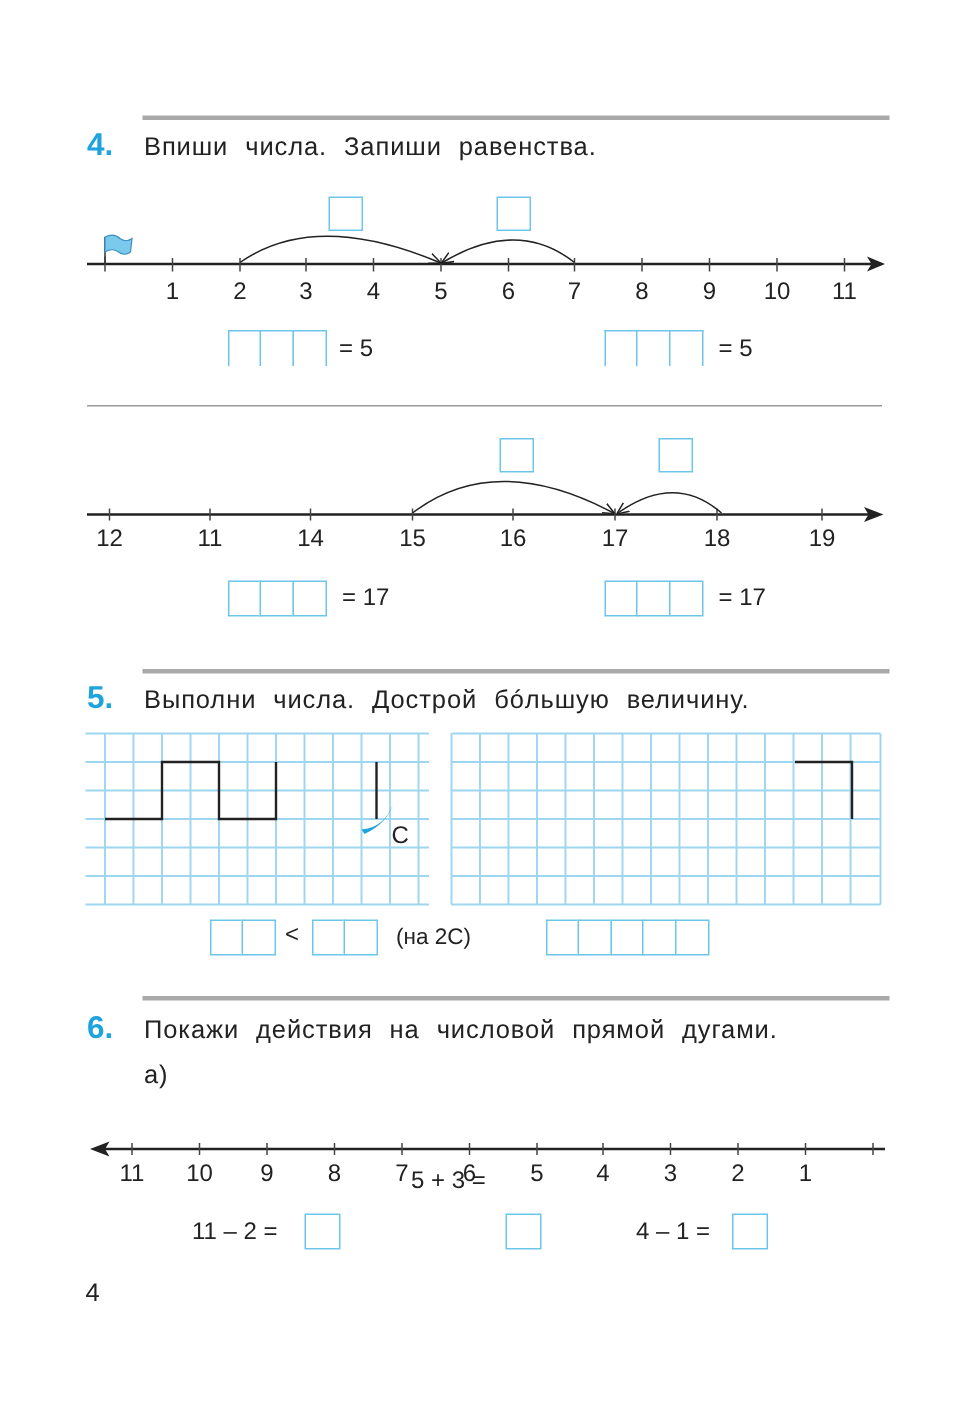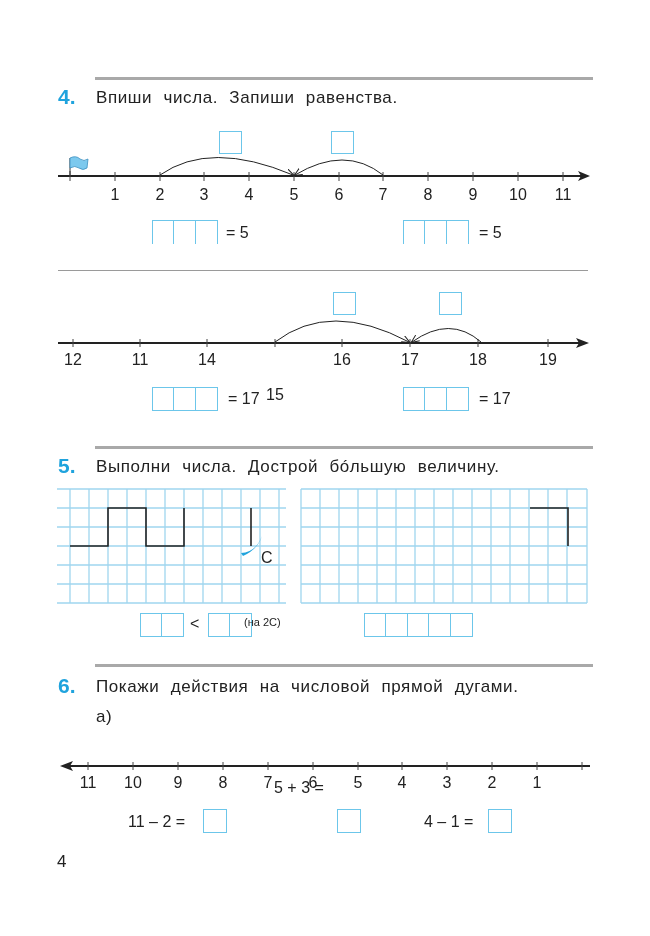--- a/index.html
+++ b/index.html
@@ -107,21 +107,21 @@
   <path d="M275,342 Q330,300 409,342" fill="none" stroke="#222" stroke-width="1" marker-end="url(#smallarrow)"></path>
   <path d="M481,342 Q450,315 412,342" fill="none" stroke="#222" stroke-width="1" marker-end="url(#smallarrow)"></path>
 </svg>
 
 <div class="box" style="left:333px; top:292px; width:23px; height:23px;"></div>
 <div class="box" style="left:439px; top:292px; width:23px; height:23px;"></div>
 
 <div class="ticklabel" style="left:73px; top:351px;">12</div>
 <div class="ticklabel" style="left:140px; top:351px;">11</div>
 <div class="ticklabel" style="left:207px; top:351px;">14</div>
-<div class="ticklabel" style="left:275px; top:351px;margin-top:35px;">15</div>
+<div class="ticklabel" style="left:275px; top:351px;">15</div>
 <div class="ticklabel" style="left:342px; top:351px;">16</div>
 <div class="ticklabel" style="left:410px; top:351px;">17</div>
 <div class="ticklabel" style="left:478px; top:351px;">18</div>
 <div class="ticklabel" style="left:548px; top:351px;">19</div>
 
 <div class="cellrow" style="left:152px; top:387px;">
   <div class="cell"></div>
   <div class="cell"></div>
   <div class="cell"></div>
 </div>
@@ -197,21 +197,21 @@
 
 <div class="cellrow" style="left:140px; top:613px;">
   <div class="cell"></div>
   <div class="cell"></div>
 </div>
 <div class="eqtext" style="left:190px; top:615px;">&lt;</div>
 <div class="cellrow" style="left:208px; top:613px;">
   <div class="cell"></div>
   <div class="cell"></div>
 </div>
-<div class="eqtext" style="left:244px; top:616px; font-size:11px;">(на 2С)</div>
+<div class="eqtext" style="left:264px; top:616px; font-size:15px;">(на 2С)</div>
 <div class="cellrow" style="left:364px; top:613px;">
   <div class="cell"></div>
   <div class="cell"></div>
   <div class="cell"></div>
   <div class="cell"></div>
   <div class="cell"></div>
 </div>
 
 <div class="rule" style="left:95px; top:664px; width:498px;"></div>
 <div class="task-num" style="left:58px; top:674px;">6.</div>

